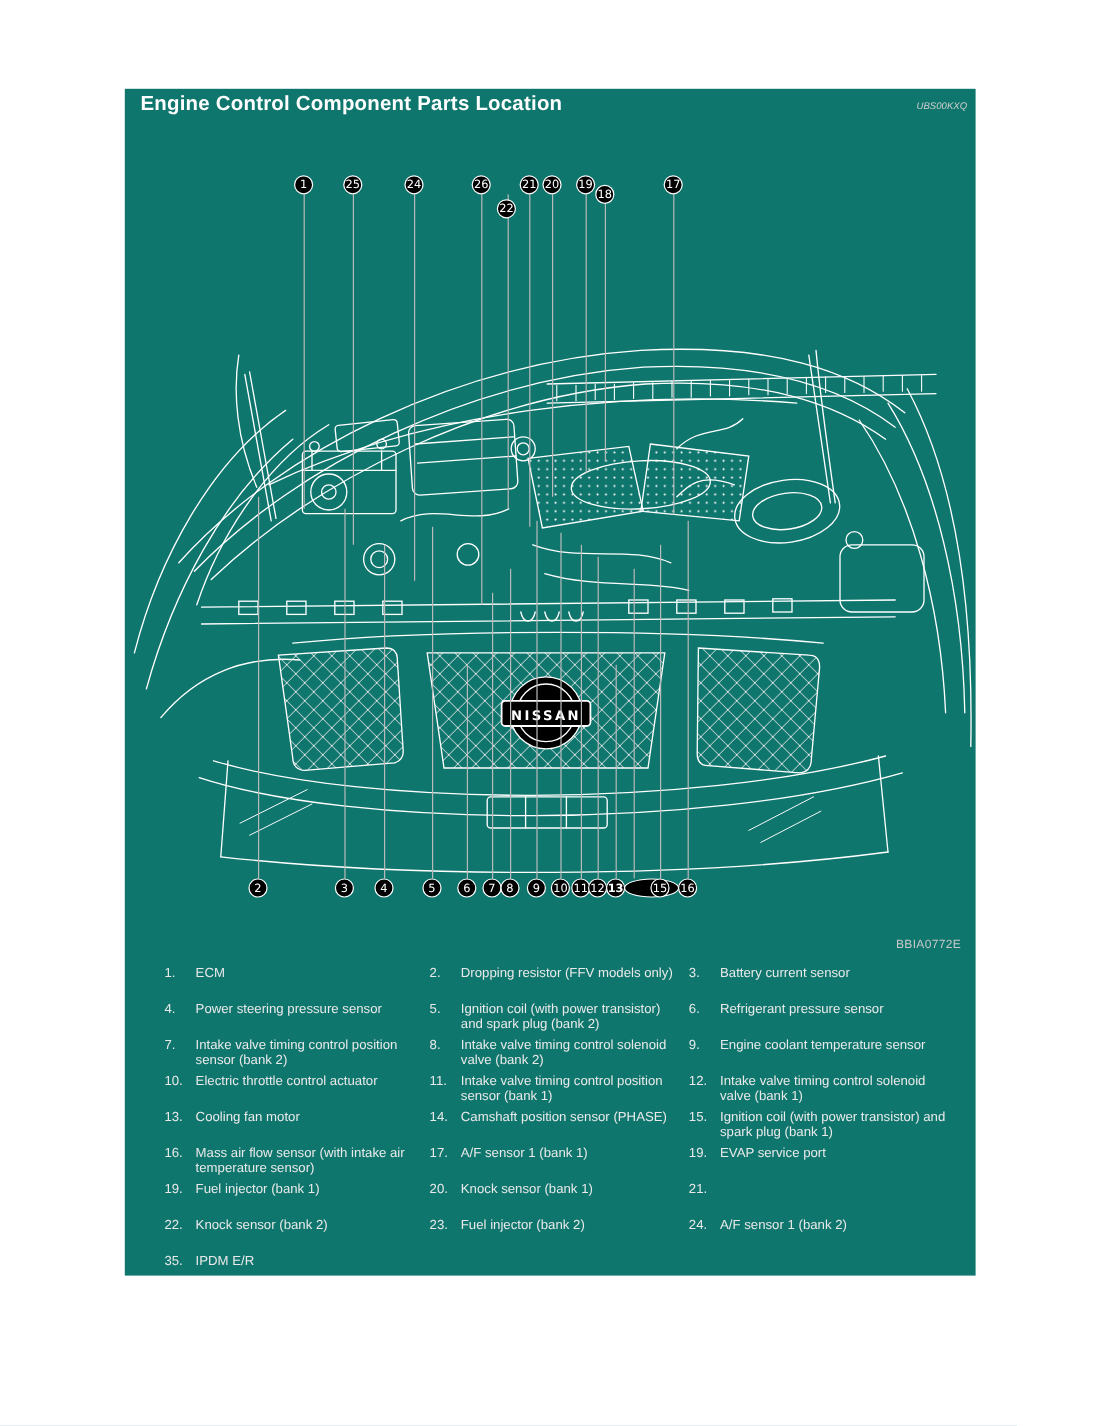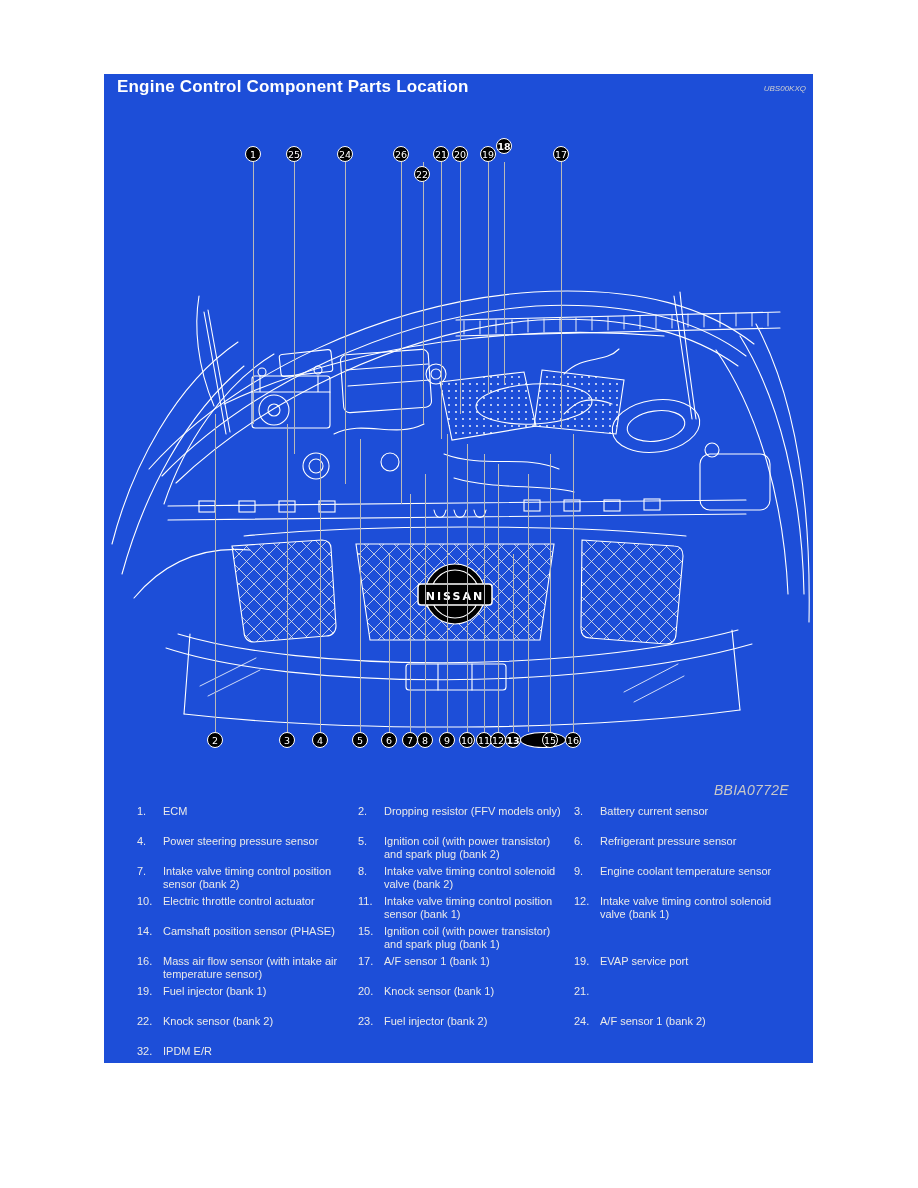--- a/index.html
+++ b/index.html
@@ -1,22 +1,22 @@
 <!DOCTYPE html>
 <html><head>
 <meta charset="utf-8">
 <style>
   html,body{margin:0;padding:0;background:#ffffff;}
   #page{position:relative;width:918px;height:1188px;background:#ffffff;overflow:hidden;
         font-family:"Liberation Sans","DejaVu Sans",sans-serif;}
-  #sheet{position:absolute;left:104px;top:74px;width:709px;height:989px;background:#1d4ed8;}
+  #sheet{position:absolute;left:104px;top:74px;width:709px;height:989px;background:#0f766e;}
   .titlebar{position:absolute;left:0;top:0;width:100%;display:flex;justify-content:space-between;align-items:flex-start;}
   .title{color:#fff;font-weight:bold;font-size:17px;letter-spacing:.2px;padding:3px 0 0 13px;white-space:nowrap;}
   .doccode{color:#cfcfcf;font-size:8px;font-style:italic;padding:10px 7px 0 0;}
-  .figcode{position:absolute;right:24px;top:708px;color:#c8c8c8;font-size:14px;letter-spacing:.3px;font-style:italic;}
+  .figcode{position:absolute;right:12px;top:708px;color:#c8c8c8;font-size:10px;letter-spacing:.3px;}
   #art{position:absolute;left:0;top:0;width:709px;height:989px;}
   #callout-layer{position:absolute;left:0;top:0;width:709px;height:989px;}
   .callout{position:absolute;width:16px;height:16px;border:1px solid #fff;border-radius:50%;
            background:#000;color:#fff;font-size:9.5px;line-height:15px;text-align:center;
            font-family:"DejaVu Sans",sans-serif;box-sizing:border-box;}
   .leader{position:absolute;width:1px;background:#b9b9b9;}
   #legend{position:absolute;left:33px;top:731px;right:8px;color:#e9e9e9;font-size:11px;line-height:13px;}
   .legend-row{display:grid;grid-template-columns:221px 216px 1fr;margin-bottom:1px;min-height:29px;}
   .cell{display:flex;align-items:flex-start;}
   .num{flex:0 0 26px;}
@@ -134,21 +134,21 @@
         <div class="callout" style="left: 289px; top: 72px;">26</div>
         <div class="leader" style="left: 319px; top: 88px; height: 262px;"></div>
         <div class="callout" style="left: 310px; top: 72px; margin-top: 20px;">22</div>
         <div class="leader" style="left: 337px; top: 88px; height: 277px;"></div>
         <div class="callout" style="left: 329px; top: 72px;">21</div>
         <div class="leader" style="left: 356px; top: 88px; height: 252px;"></div>
         <div class="callout" style="left: 348px; top: 72px;">20</div>
         <div class="leader" style="left: 384px; top: 88px; height: 232px;"></div>
         <div class="callout" style="left: 376px; top: 72px;">19</div>
         <div class="leader" style="left: 400px; top: 88px; height: 222px;"></div>
-        <div class="callout" style="left: 392px; top: 64px; font-weight: bold;">18</div>
+        <div class="callout" style="left: 392px; top: 80px;">18</div>
         <div class="leader" style="left: 457px; top: 88px; height: 267px;"></div>
         <div class="callout" style="left: 449px; top: 72px;">17</div>
         <div class="leader" style="left: 111px; top: 340px; height: 318px;"></div>
         <div class="callout" style="left: 103px; top: 658px;">2</div>
         <div class="leader" style="left: 183px; top: 350px; height: 308px;"></div>
         <div class="callout" style="left: 175px; top: 658px;">3</div>
         <div class="leader" style="left: 216px; top: 380px; height: 278px;"></div>
         <div class="callout" style="left: 208px; top: 658px;">4</div>
         <div class="leader" style="left: 256px; top: 365px; height: 293px;"></div>
         <div class="callout" style="left: 248px; top: 658px;">5</div>
@@ -230,20 +230,24 @@
             <span class="num">11.</span>
             <span class="lbl">Intake valve timing control position sensor (bank 1)</span>
           </div>
         <div class="cell">
             <span class="num">12.</span>
             <span class="lbl">Intake valve timing control solenoid valve (bank 1)</span>
           </div>
       </div>
       <div class="legend-row">
         <div class="cell">
+            <span class="num">13.</span>
+            <span class="lbl">Cooling fan motor</span>
+          </div>
+        <div class="cell">
             <span class="num">14.</span>
             <span class="lbl">Camshaft position sensor (PHASE)</span>
           </div>
         <div class="cell">
             <span class="num">15.</span>
             <span class="lbl">Ignition coil (with power transistor) and spark plug (bank 1)</span>
           </div>
       </div>
       <div class="legend-row">
         <div class="cell">
@@ -281,21 +285,21 @@
             <span class="num">23.</span>
             <span class="lbl">Fuel injector (bank 2)</span>
           </div>
         <div class="cell">
             <span class="num">24.</span>
             <span class="lbl">A/F sensor 1 (bank 2)</span>
           </div>
       </div>
       <div class="legend-row">
         <div class="cell">
-            <span class="num">32.</span>
+            <span class="num">35.</span>
             <span class="lbl">IPDM E/R</span>
           </div>
         <div class="cell"></div>
         <div class="cell"></div>
       </div>
     </div>
 
   </div>
 </div>
 

